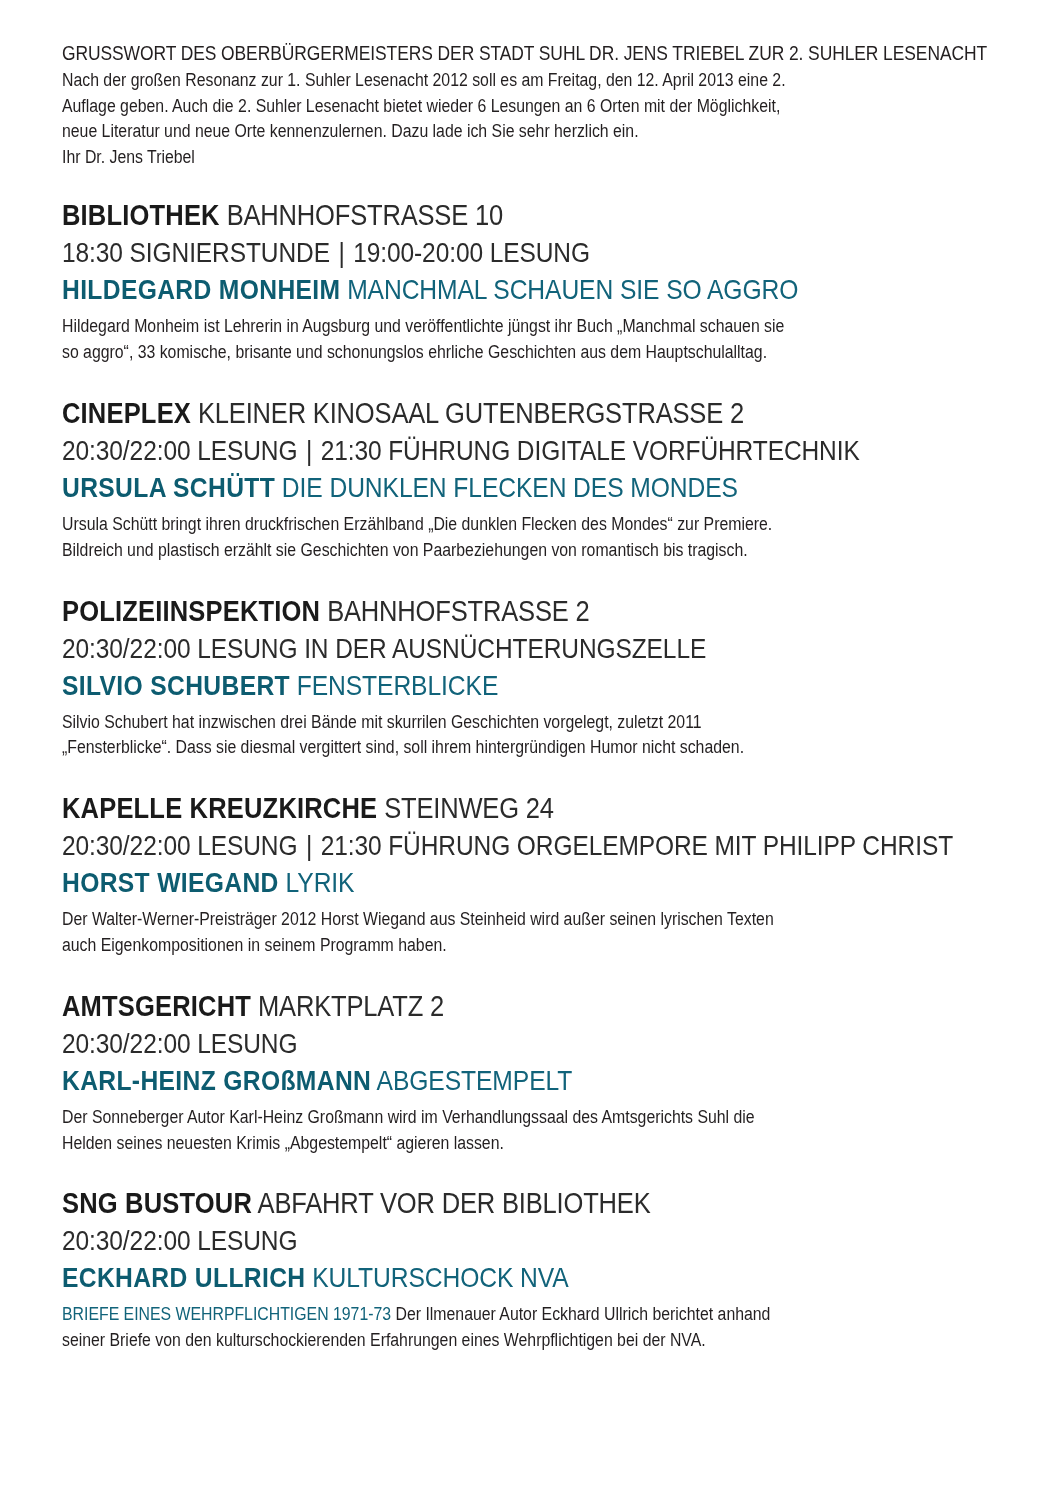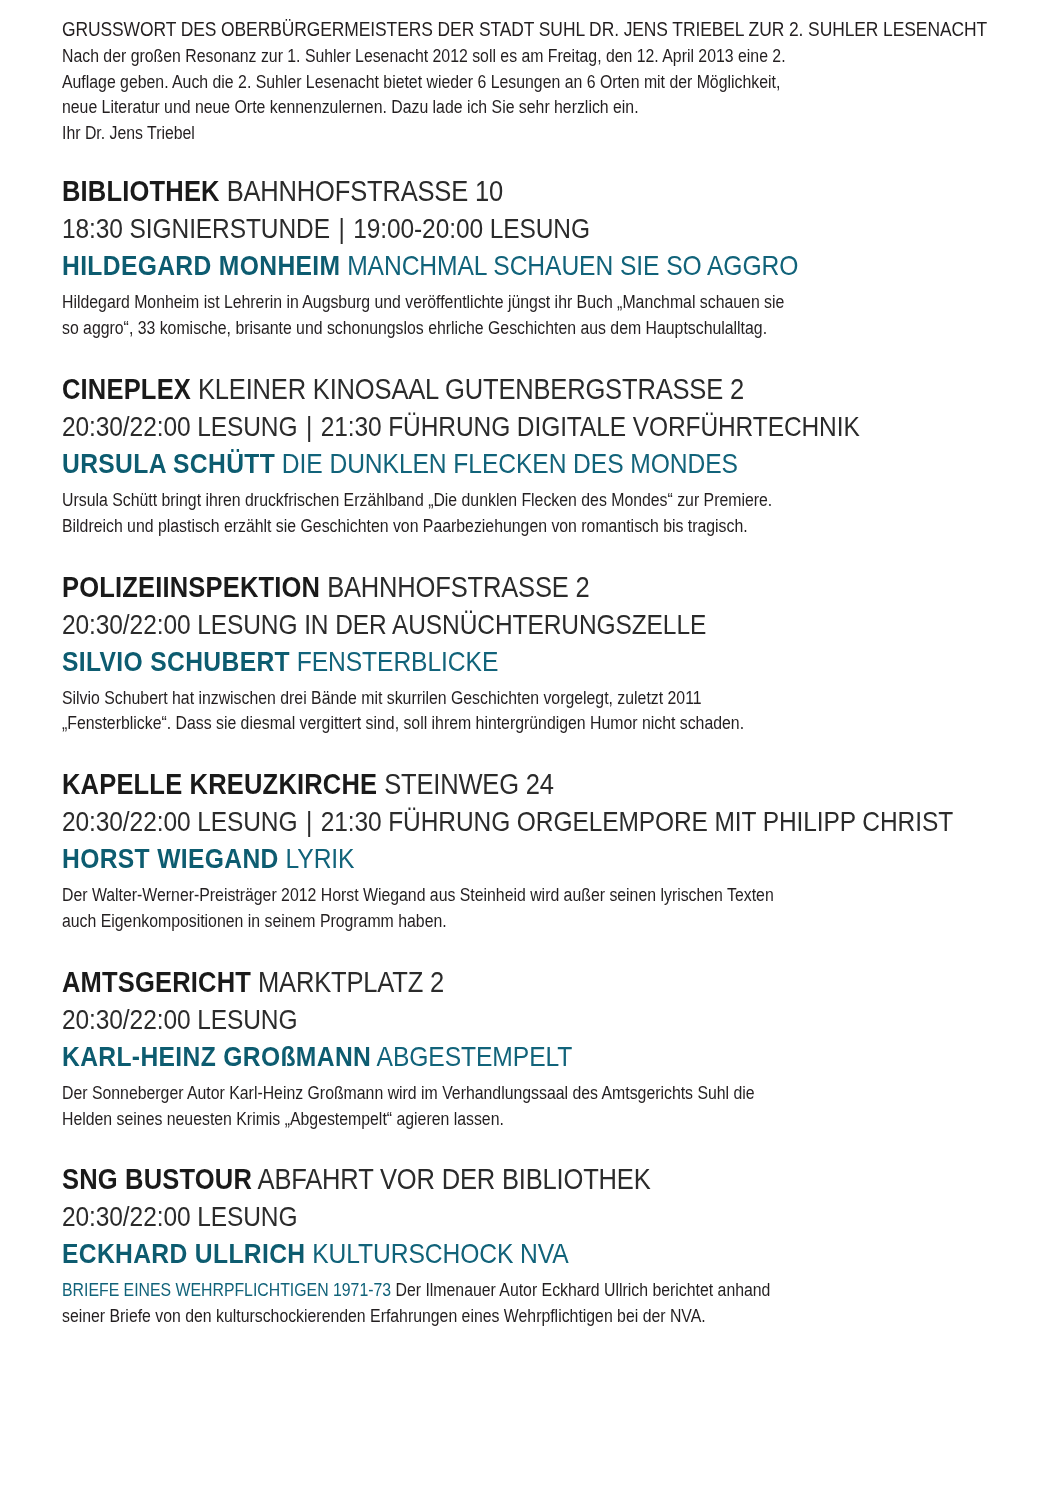--- a/index.html
+++ b/index.html
@@ -15,21 +15,21 @@
     font-family: "Liberation Sans", sans-serif;
     -webkit-font-smoothing: antialiased;
   }
 
   .page {
     position: relative;
     width: 850px;
     height: 1500px;
     background: #ffffff;
     box-sizing: border-box;
-    padding: 16px 60px 0 62px;
+    padding: 40px 60px 0 62px;
   }
 
   
   .cond {
     font-family: "Liberation Sans Narrow", "Liberation Sans", sans-serif;
     transform-origin: left center;
   }
 
   
   .greeting {

